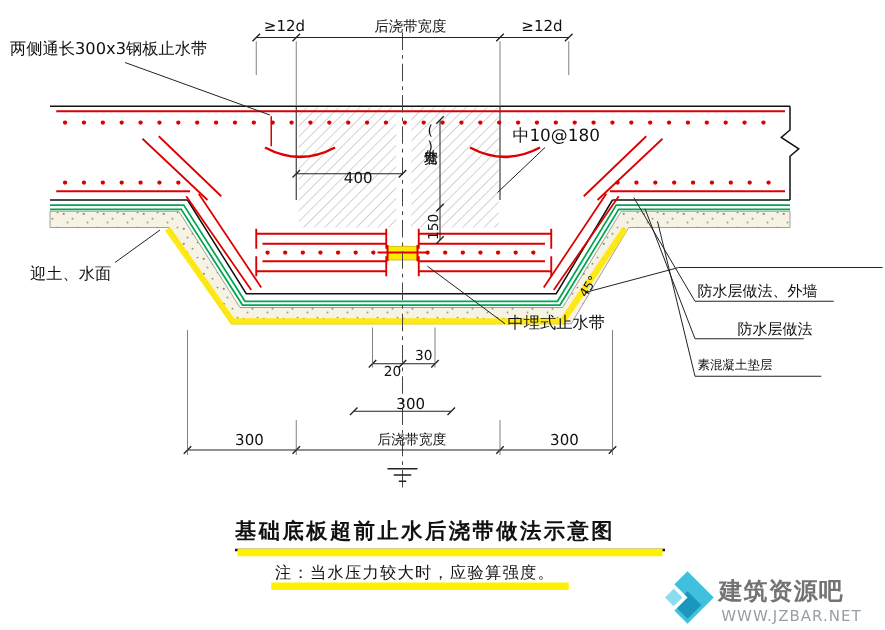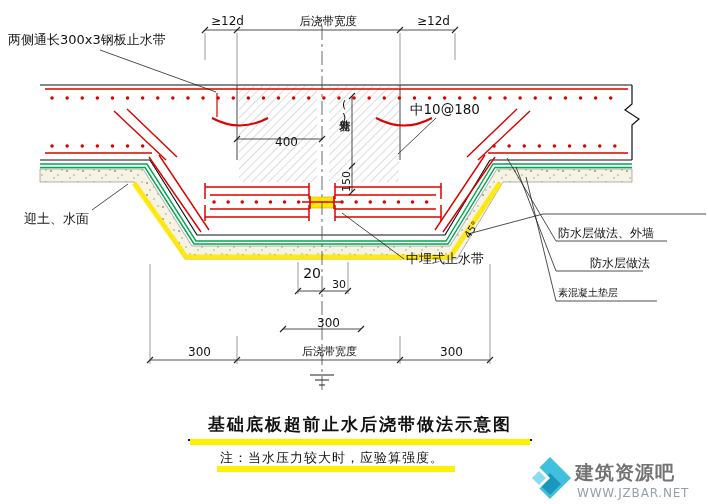--- a/index.html
+++ b/index.html
@@ -3,21 +3,21 @@
 <meta charset="utf-8">
 <style>
   html,body{margin:0;padding:0;background:#fff;}
   .stage{position:relative;width:708px;height:504px;background:#ffffff;overflow:hidden;
          font-family:"DejaVu Sans",sans-serif;color:#1a1a1a;}
   .stage svg.main{position:absolute;left:0;top:0;}
   .lbl{position:absolute;white-space:nowrap;line-height:1.15;color:#111;}
   .dim{font-size:12px;}
   .ctr{text-align:right;}
   .vtext{writing-mode:vertical-rl;text-orientation:upright;}
-  .title{position:absolute;left:188px;top:413px;width:344px;text-align:center;
+  .title{position:absolute;left:188px;top:413px;width:344px;text-align:left;
          font-size:17px;font-weight:600;letter-spacing:2px;color:#111;
          border-bottom:2px solid #151515;padding-bottom:3px;}
   .title-hl{position:absolute;left:190px;top:439px;width:340px;height:6px;background:#ffef00;}
   .note{position:absolute;left:220px;top:449px;font-size:13px;color:#111;letter-spacing:1px;text-align:center;}
   .note-hl{position:absolute;left:217px;top:466px;width:238px;height:6px;background:#ffef00;}
   .wm{position:absolute;left:528px;top:455px;width:180px;height:49px;}
   .wm-name{position:absolute;left:47px;top:5px;font-size:19px;font-weight:bold;color:#737373;
            letter-spacing:1px;text-shadow:1px 1px 0 #ffffff;}
   .wm-url{position:absolute;left:49px;top:31px;font-size:12px;color:#98a0a5;letter-spacing:0.8px;}
 </style>
@@ -144,21 +144,21 @@
   <div class="lbl" style="left:462px;top:234px;font-size:10px;transform:rotate(-57deg);transform-origin:0 0;">45°</div>
 
   <div class="lbl" style="left:24px;top:212px;font-size:13px;font-family:Liberation Serif, serif;">迎土、水面</div>
 
   <div class="lbl" style="left:406px;top:252px;font-size:13px;">中埋式止水带</div>
 
   <div class="lbl" style="left:558px;top:227px;font-size:12px;">防水层做法、外墙</div>
   <div class="lbl" style="left:558px;top:257px;font-size:12px;padding-left:32px;">防水层做法</div>
   <div class="lbl" style="left:558px;top:287px;font-size:10px;">素混凝土垫层</div>
 
-  <div class="lbl ctr" style="left:299px;top:265px;width:22px;font-size:14px;">20</div>
+  <div class="lbl ctr" style="left:299px;top:292px;width:22px;font-size:11px;">20</div>
   <div class="lbl ctr" style="left:324px;top:279px;width:22px;font-size:11px;">30</div>
   <div class="lbl dim ctr" style="left:304px;top:317px;width:36px;">300</div>
 
   <div class="lbl dim ctr" style="left:175px;top:346px;width:36px;">300</div>
   <div class="lbl ctr" style="left:287px;top:346px;width:70px;font-size:11px;">后浇带宽度</div>
   <div class="lbl dim ctr" style="left:427px;top:346px;width:36px;">300</div>
 
   <div class="title">基础底板超前止水后浇带做法示意图</div>
   <div class="title-hl"></div>
   <div class="note">注：当水压力较大时，应验算强度。</div>

